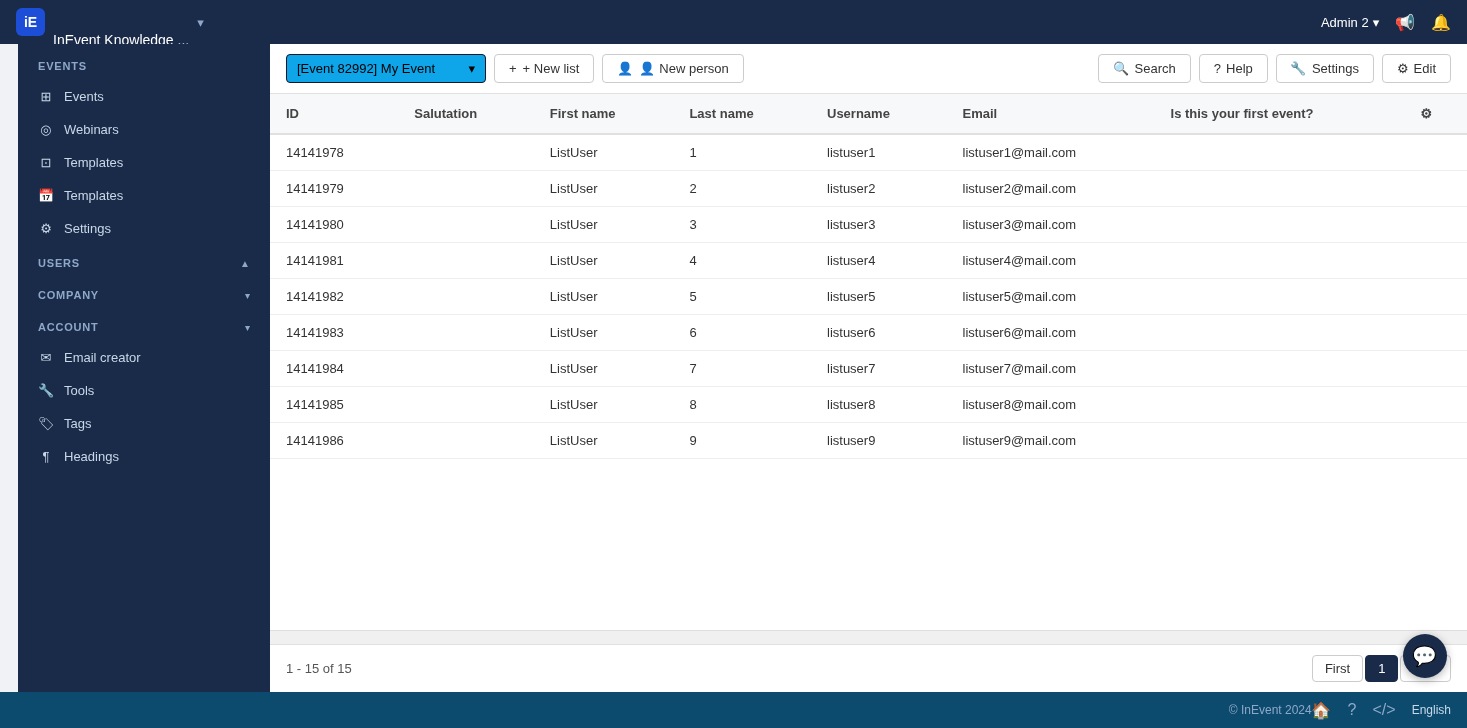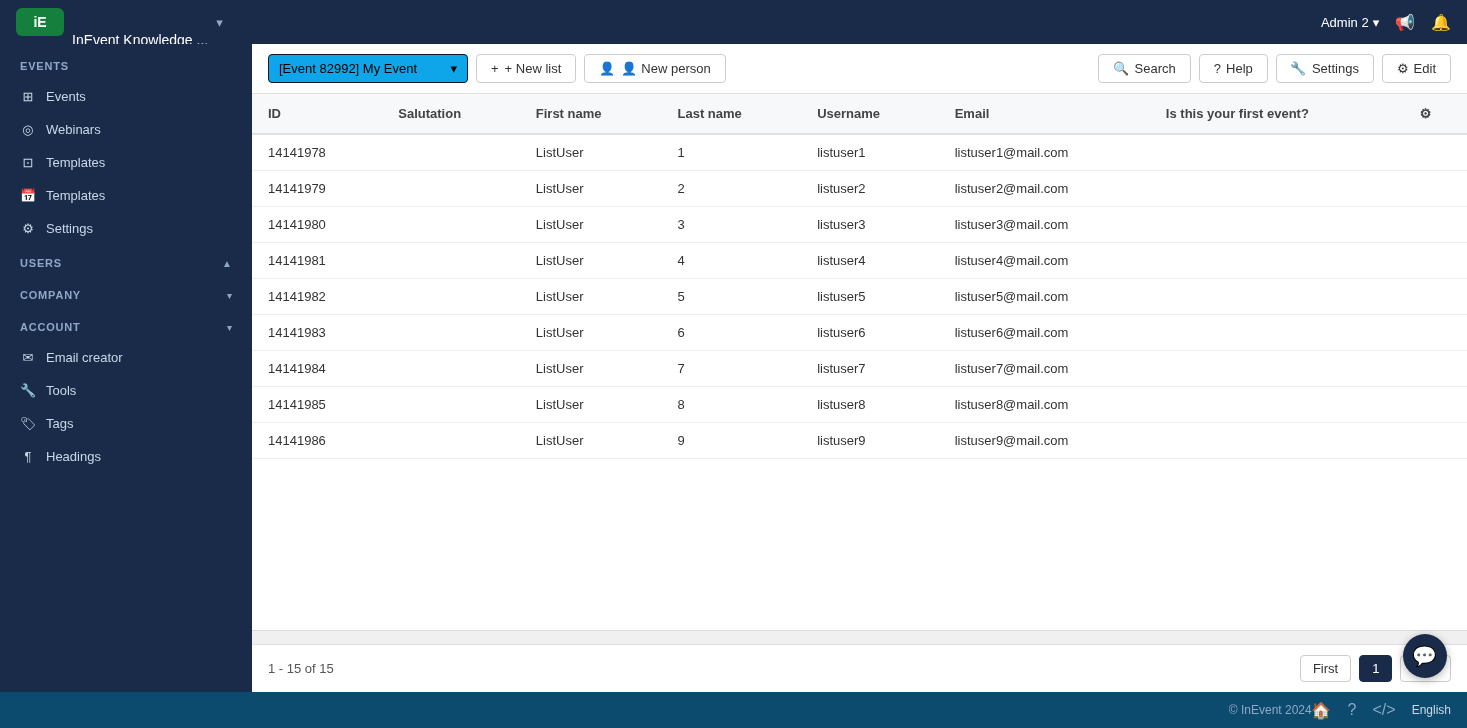--- a/index.html
+++ b/index.html
@@ -1,28 +1,28 @@
 <!DOCTYPE html>
 <html><head>
   <meta charset="utf-8">
   <style>
     * { box-sizing: border-box; margin: 0; padding: 0; }
     body { font-family: -apple-system, BlinkMacSystemFont, 'Segoe UI', sans-serif; font-size: 13px; background: #f0f2f5; display: flex; flex-direction: column; height: 728px; overflow: hidden; }
 
     
     .topbar { background: #1a2b4a; color: white; height: 44px; display: flex; align-items: center; justify-content: space-between; padding: 0 16px; flex-shrink: 0; }
     .topbar-left { display: flex; align-items: center; gap: 8px; }
-    .app-logo { width: 48px; height: 28px; background: #15803d; border-radius: 6px; display: flex; align-items: center; justify-content: center; color: white; font-weight: bold; font-size: 14px; }
+    .app-logo { width: 29px; height: 28px; background: #1d4ed8; border-radius: 6px; display: flex; align-items: center; justify-content: center; color: white; font-weight: bold; font-size: 14px; }
     .app-title { color: white; font-size: 14px; font-weight: 500; margin-top: 36px; }
     .topbar-right { display: flex; align-items: center; gap: 16px; color: white; font-size: 13px; }
     .admin-btn { display: flex; align-items: center; gap: 4px; cursor: pointer; }
     .topbar-icon { font-size: 16px; cursor: pointer; }
 
     
-    .main-layout { display: flex; flex: 1; overflow: hidden; }
+    .main-layout { display: flex; flex: 1; overflow: hidden; padding-left: 18px; }
 
     
     .sidebar { width: 252px; background: #1a2b4a; color: white; display: flex; flex-direction: column; overflow-y: auto; flex-shrink: 0; }
     .sidebar-section-title { font-size: 11px; font-weight: 700; color: #8fa8c8; padding: 16px 20px 8px; letter-spacing: 0.8px; text-transform: uppercase; }
     .sidebar-item { display: flex; align-items: center; gap: 10px; padding: 9px 20px; color: #c8d8e8; cursor: pointer; font-size: 13px; }
     .sidebar-item .icon { width: 16px; text-align: center; }
     .section-header { display: flex; align-items: center; justify-content: space-between; padding: 12px 20px 8px; }
     .section-header-title { font-size: 11px; font-weight: 700; color: #8fa8c8; letter-spacing: 0.8px; text-transform: uppercase; }
     .section-chevron { color: #8fa8c8; font-size: 10px; }
 
@@ -40,21 +40,21 @@
     .table-wrapper { flex: 1; overflow: auto; position: relative; }
     .data-table { width: 100%; border-collapse: collapse; font-size: 13px; }
     .data-table thead tr { background: #f7f8fa; border-bottom: 2px solid #e0e0e0; }
     .data-table th { padding: 12px 16px; text-align: left; font-weight: 600; color: #444; white-space: nowrap; position: sticky; top: 0; background: #f7f8fa; z-index: 1; }
     .data-table td { padding: 10px 16px; border-bottom: 1px solid #eee; color: #333; }
     .gear-th { padding: 8px; }
 
     
     .pagination-bar { padding: 10px 16px; border-top: 1px solid #e0e0e0; display: flex; align-items: center; justify-content: space-between; background: white; flex-shrink: 0; }
     .pagination-info { font-size: 13px; color: #555; }
-    .pagination-btns { display: flex; gap: 8px; }
+    .pagination-btns { display: flex; gap: 2px; }
     .page-btn { padding: 5px 12px; border: 1px solid #ccc; border-radius: 4px; background: white; cursor: pointer; font-size: 13px; color: #333; }
     .page-btn.active { background: #1a2b4a; color: white; border-color: #1a2b4a; }
 
     
     .bottombar { background: #0c4a6e; color: #8fa8c8; height: 36px; display: flex; align-items: center; justify-content: flex-end; padding: 0 16px; flex-shrink: 0; }
     .bottombar-left { font-size: 12px; }
     .lang-label { font-size: 12px; color: #c8d8e8; }
 
     
     .chat-bubble { position: fixed; bottom: 50px; right: 20px; width: 44px; height: 44px; background: #1a2b4a; border-radius: 50%; display: flex; align-items: center; justify-content: center; color: white; font-size: 20px; cursor: pointer; box-shadow: 0 2px 8px rgba(0,0,0,0.3); }

